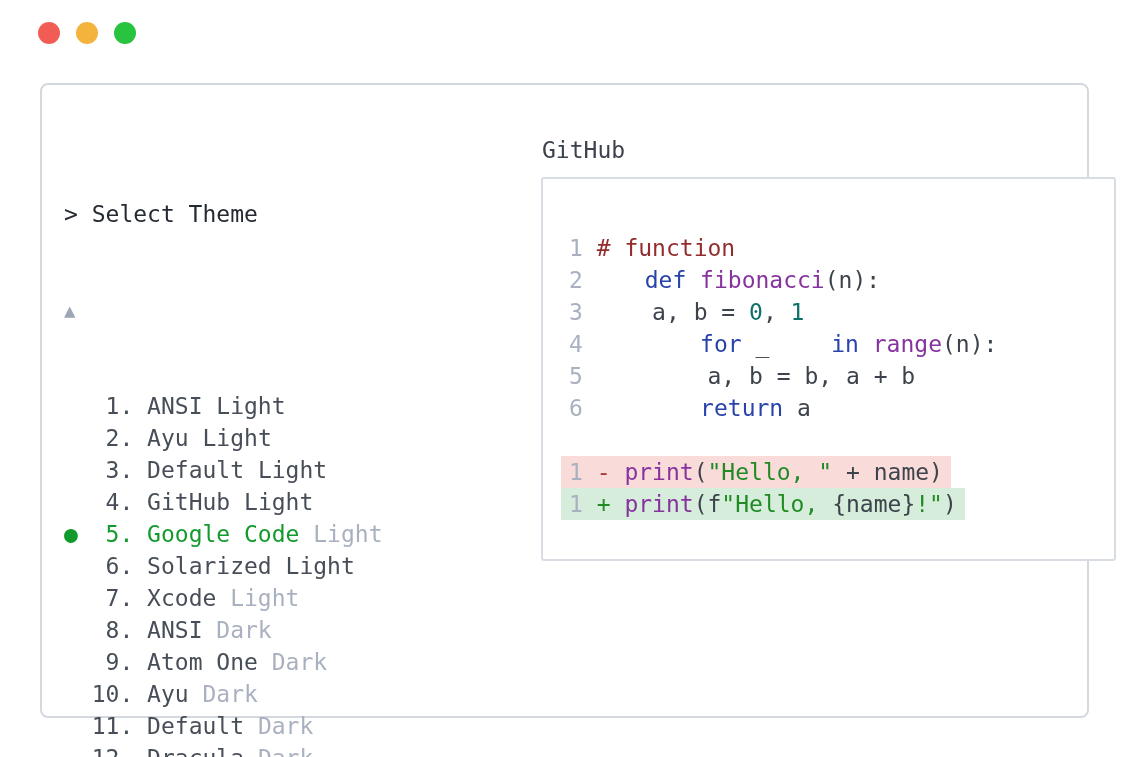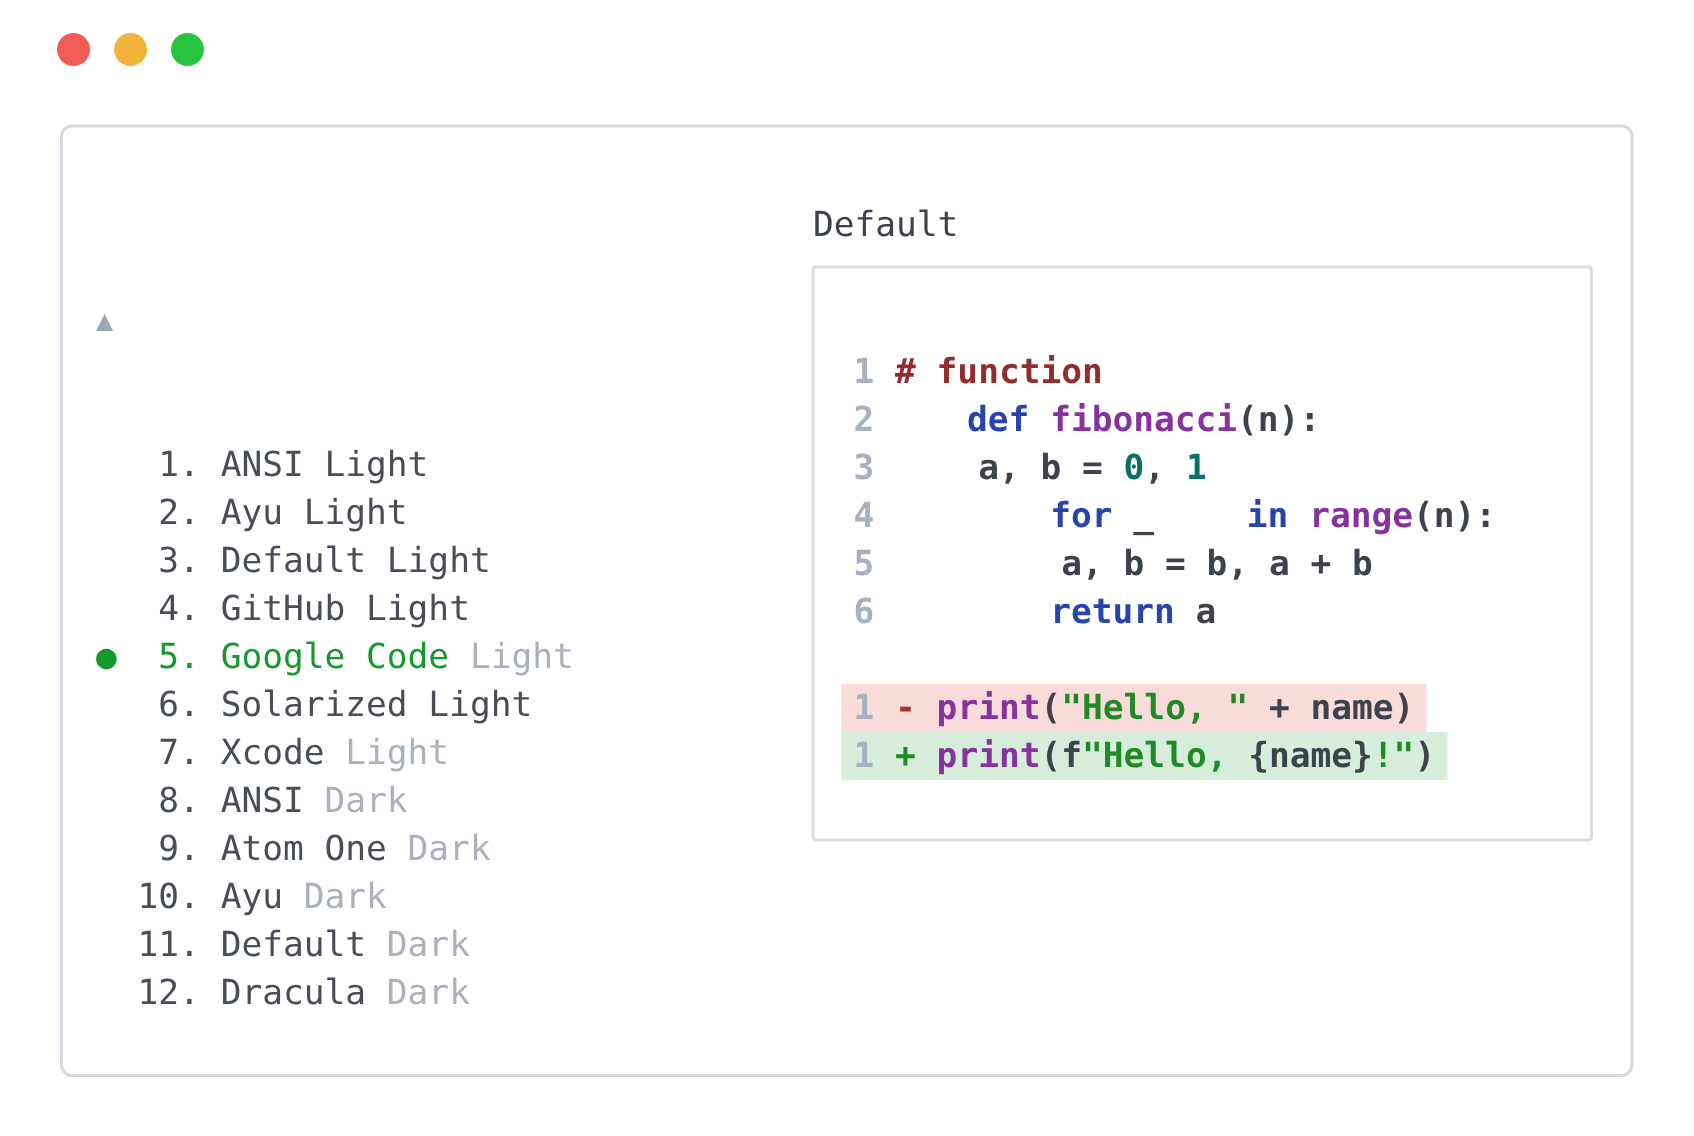--- a/index.html
+++ b/index.html
@@ -37,22 +37,22 @@
   .arrow-up{color:var(--scroll-up);font-size:19px;}
   .bullet{color:var(--accent-green);}
   .selected .item-main{color:var(--accent-green);text-align:center;}
   .variant.muted{color:var(--muted-text);}
 
   .preview-label{
     position:absolute;left:500px;top:49px;font-size:23px;line-height:32px;
     color:#3c424c;
   }
   .preview-box{
-    position:absolute;left:499px;top:92px;width:521px;height:384px;
-    border:2px solid var(--preview-border);border-radius:3px;background:#fff;font-weight:bold;
+    position:absolute;left:499px;top:92px;width:575px;height:384px;
+    border:2px solid var(--preview-border);border-radius:3px;background:#fff;
   }
   .code{
     position:absolute;left:26px;top:53px;right:0;
     font-size:23px;line-height:32px;white-space:pre;color:var(--code-plain);
   }
   .ln{color:var(--code-line-number);}
   .pl{color:var(--code-plain);}
   .cm{color:var(--code-comment);}
   .kw{color:var(--code-keyword);margin-left:48px;}
   .fn{color:var(--code-function);}
@@ -68,24 +68,25 @@
 <body>
 
 <div class="traffic">
   <span class="dot red"></span>
   <span class="dot yellow"></span>
   <span class="dot green"></span>
 </div>
 
 <div class="panel">
   <div class="leftcol">
+    <div class="line prompt">&gt; Select Theme</div>
     <div class="line arrow-up">▲</div>
     <div id="theme-list"><div class="line item"><span class="bullet">  </span><span class="item-main"> 1. ANSI</span><span class="variant"> Light</span></div><div class="line item"><span class="bullet">  </span><span class="item-main"> 2. Ayu</span><span class="variant"> Light</span></div><div class="line item"><span class="bullet">  </span><span class="item-main"> 3. Default</span><span class="variant"> Light</span></div><div class="line item"><span class="bullet">  </span><span class="item-main"> 4. GitHub</span><span class="variant"> Light</span></div><div class="line item selected"><span class="bullet">● </span><span class="item-main"> 5. Google Code</span><span class="variant muted"> Light</span></div><div class="line item"><span class="bullet">  </span><span class="item-main"> 6. Solarized</span><span class="variant"> Light</span></div><div class="line item"><span class="bullet">  </span><span class="item-main"> 7. Xcode</span><span class="variant muted"> Light</span></div><div class="line item"><span class="bullet">  </span><span class="item-main"> 8. ANSI</span><span class="variant muted"> Dark</span></div><div class="line item"><span class="bullet">  </span><span class="item-main"> 9. Atom One</span><span class="variant muted"> Dark</span></div><div class="line item"><span class="bullet">  </span><span class="item-main">10. Ayu</span><span class="variant muted"> Dark</span></div><div class="line item"><span class="bullet">  </span><span class="item-main">11. Default</span><span class="variant muted"> Dark</span></div><div class="line item"><span class="bullet">  </span><span class="item-main">12. Dracula</span><span class="variant muted"> Dark</span></div></div>
     
     
     
   </div>
 
-  <div class="preview-label">Default</div>
+  <div class="preview-label">GitHub</div>
   <div class="preview-box">
     <div class="code" id="code"><div class="line"><span class="ln">1 </span><span class="cm"># function</span></div><div class="line"><span class="ln">2 </span><span class="kw">def </span><span class="fn">fibonacci</span><span class="pl">(n):</span></div><div class="line"><span class="ln">3 </span><span class="pl">    a, b = </span><span class="nm">0</span><span class="pl">, </span><span class="nm">1</span></div><div class="line"><span class="ln">4 </span><span class="pl">    </span><span class="kw">for</span><span class="pl"> _ </span><span class="kw">in</span><span class="pl"> </span><span class="fn">range</span><span class="pl">(n):</span></div><div class="line"><span class="ln">5 </span><span class="pl">        a, b = b, a + b</span></div><div class="line"><span class="ln">6 </span><span class="pl">    </span><span class="kw">return</span><span class="pl"> a</span></div><div class="line"> </div><div class="line"><span class="hl removed"><span class="ln">1 </span><span class="minus">- </span><span class="fn">print</span><span class="pl">(</span><span class="st">"Hello, "</span><span class="pl"> + name)</span></span></div><div class="line"><span class="hl added"><span class="ln">1 </span><span class="plus">+ </span><span class="fn">print</span><span class="pl">(f</span><span class="st">"Hello, </span><span class="pl">{name}</span><span class="st">!"</span><span class="pl">)</span></span></div></div>
   </div>
 </div>
 
 </body></html>

